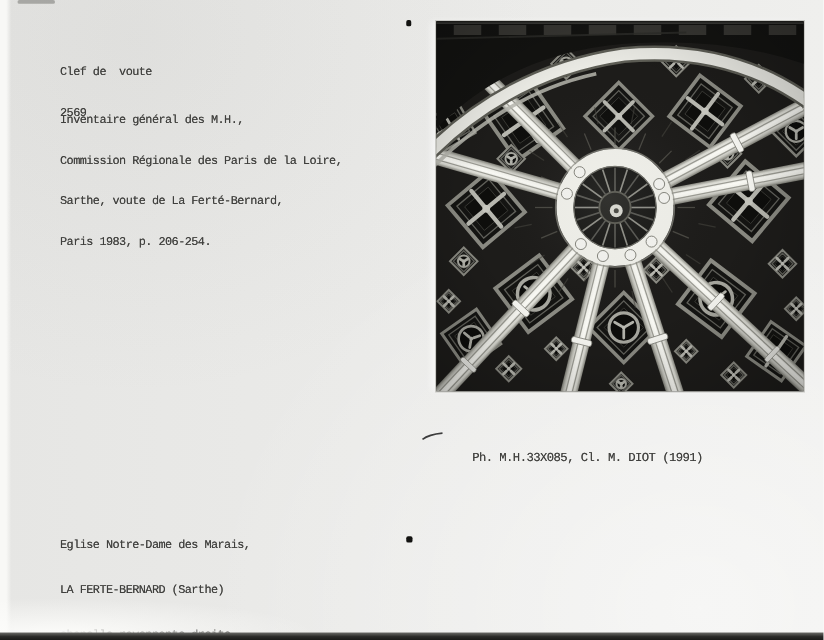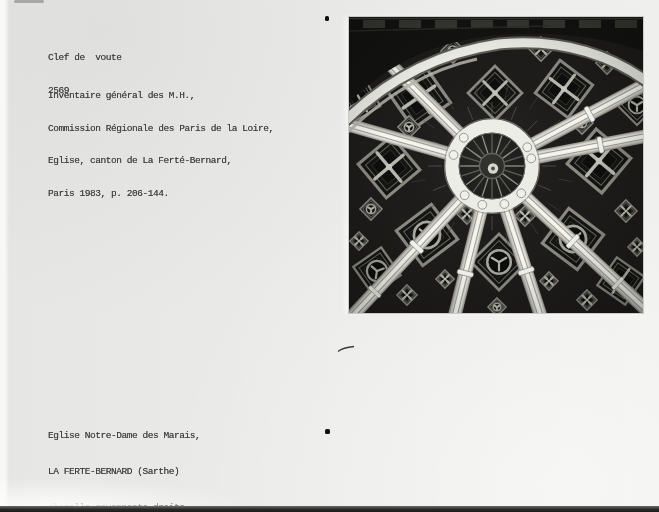--- a/index.html
+++ b/index.html
@@ -44,22 +44,22 @@
   <div class="top-smudge"></div>
 
   <div class="tw subject">
     <div>Clef de  voute</div>
     <div>2569</div>
   </div>
 
   <div class="tw reference">
     <div>Inventaire général des M.H.,</div>
     <div>Commission Régionale des Paris de la Loire,</div>
-    <div>Eglise, canton de La Ferté-Bernard,</div>
-    <div>Paris 1983, p. 206-144.</div>
+    <div>Sarthe, voute de La Ferté-Bernard,</div>
+    <div>Paris 1983, p. 206-254.</div>
   </div>
 
   <div class="dot dot-top"></div>
 
   <div class="photo-frame">
     <svg viewBox="0 0 294 296" role="img" aria-label="Black and white photograph of a ribbed vault ceiling with central circular keystone ring and coffered diamond panels">
       <g id="photo-art">
           <defs>
             <linearGradient id="ribGrad" x1="0" y1="-7" x2="0" y2="7" gradientUnits="userSpaceOnUse">
               <stop offset="0" stop-color="#83837b"></stop>
@@ -491,20 +491,21 @@
           <circle cx="114.7157287525381" cy="120.7157287525381" r="4.4" fill="#f3f3ef" stroke="#84847c" stroke-width="0.8"></circle>
           <rect x="0" y="0" width="294" height="296" fill="url(#vg)"></rect>
         </g>
     </svg>
   </div>
 
   <div class="tw caption-row" style="position:absolute;">
     <svg class="caption-dash" width="18" height="10">
       <path d="M1 8.5 Q 6 4.5 17 3.5" stroke="#3c3c3c" stroke-width="1.3" fill="none"></path>
     </svg>
+    <span>Ph. M.H.33X085, Cl. M. DIOT (1991)</span>
   </div>
 
   <div class="dot dot-bottom"></div>
 
   <div class="tw location">
     <div>Eglise Notre-Dame des Marais,</div>
     <div>LA FERTE-BERNARD (Sarthe)</div>
     <div>chapelle rayonnante droite.</div>
   </div>
 

